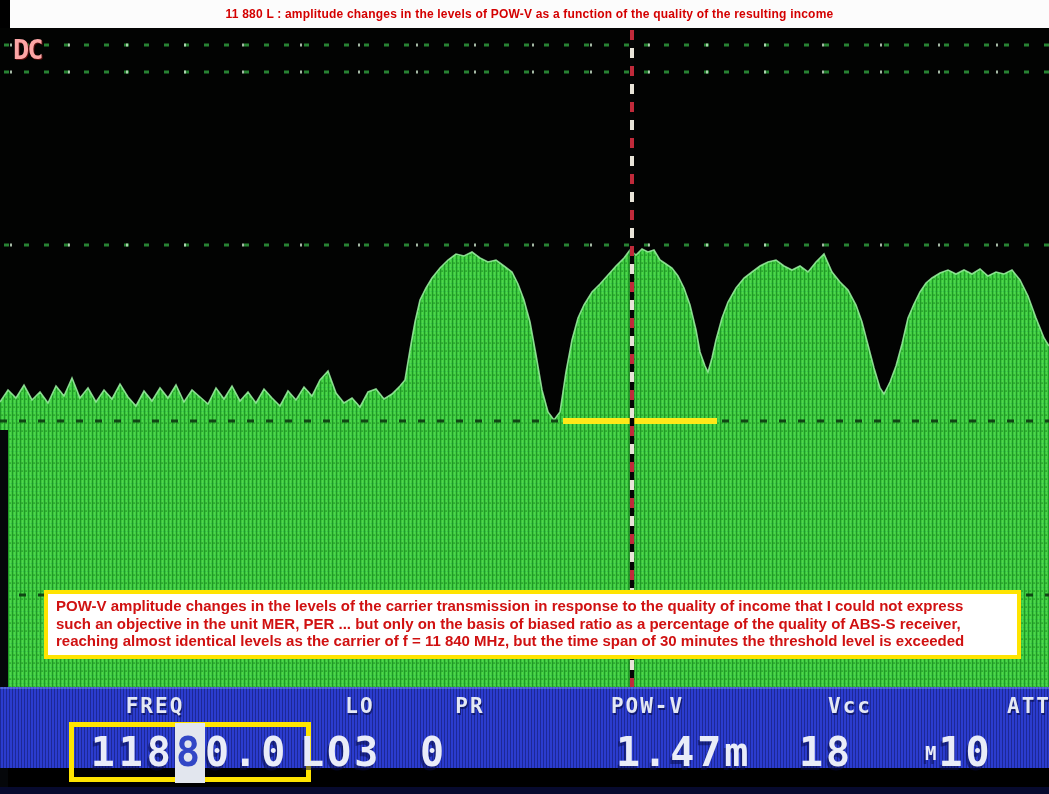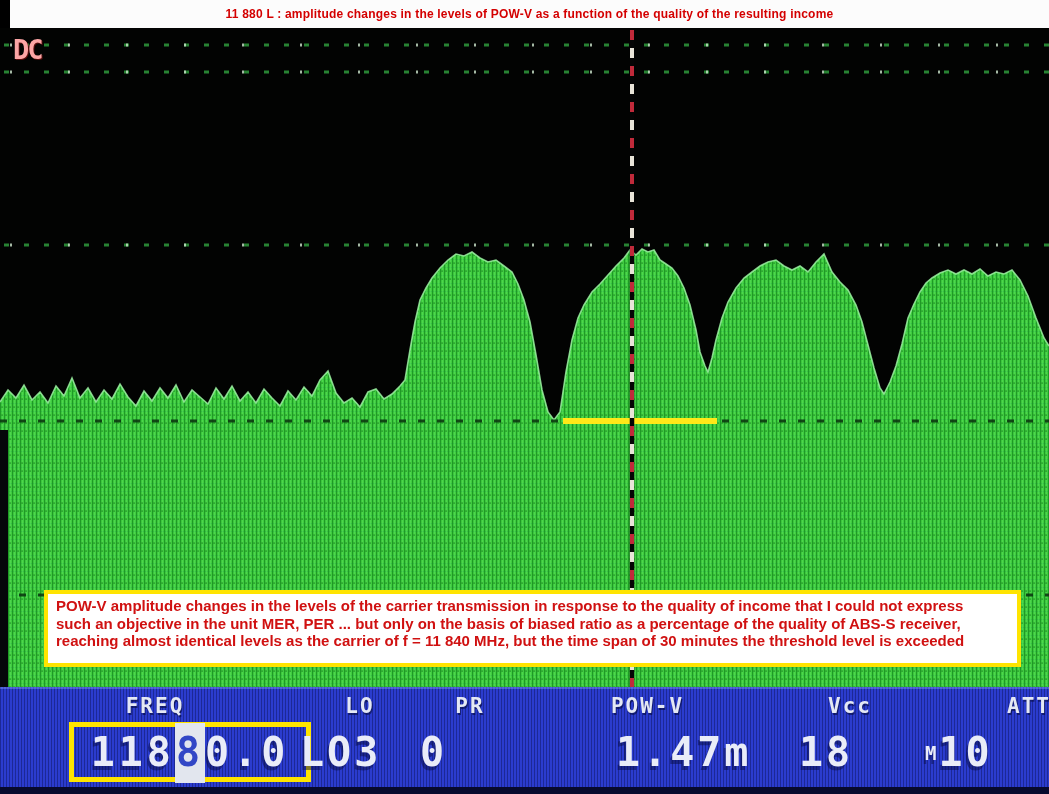--- a/index.html
+++ b/index.html
@@ -21,30 +21,30 @@
   .dc-label{
     position:absolute;left:13px;top:34px;z-index:4;
     color:#fca5a5;font-family:"DejaVu Sans Mono",monospace;
     font-weight:bold;font-size:27px;letter-spacing:-2px;
     text-shadow:1px 1px 0 #5a0d0d;
   }
   
   .annotation{
     position:absolute;left:44px;top:590px;width:953px;z-index:5;
     background:#ffffff;border:4px solid #ffe400;
-    padding:3px 8px 13px 8px;
+    padding:3px 8px 5px 8px;
   }
   .annotation div{
     color:#d01111;font-weight:bold;font-size:15px;line-height:17.5px;white-space:nowrap;
   }
   
   .left-edge{position:absolute;left:0;top:430px;width:8px;height:364px;background:#05070a;z-index:6;}
   
   .statusbar{
-    position:absolute;left:0;top:687px;width:1049px;height:100px;z-index:7;
+    position:absolute;left:0;top:687px;width:1049px;height:81px;z-index:7;
     background:#2b3cce;
     background-image:
       linear-gradient(180deg, rgba(150,170,255,.35) 0 2px, rgba(0,0,0,0) 2px),
       repeating-linear-gradient(90deg, rgba(5,8,60,.38) 0 1px, rgba(0,0,0,0) 1px 3px);
   }
   .sb-footer{position:absolute;left:0;top:787px;width:1049px;height:7px;background:#070a2e;z-index:7;}
   .sb-label{
     position:absolute;top:7px;text-align:center;
     font-family:"DejaVu Sans Mono",monospace;font-weight:bold;font-size:21px;letter-spacing:2px;
     color:#e4e8f4;text-shadow:1px 2px 0 rgba(8,12,70,.65);

